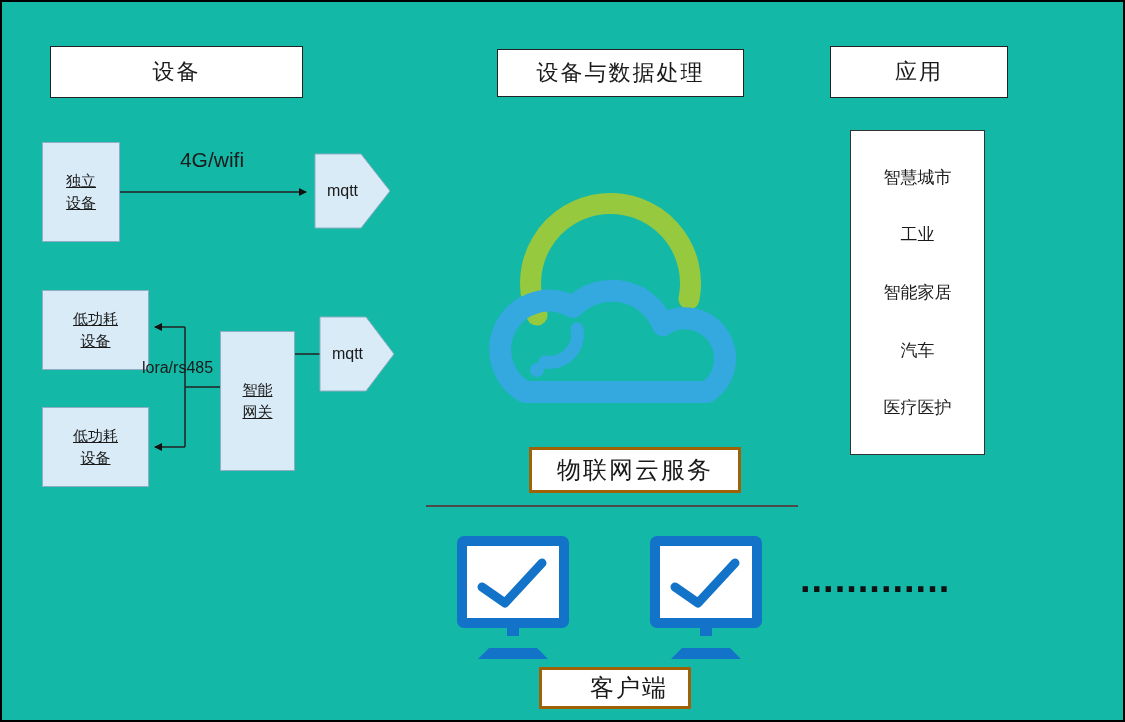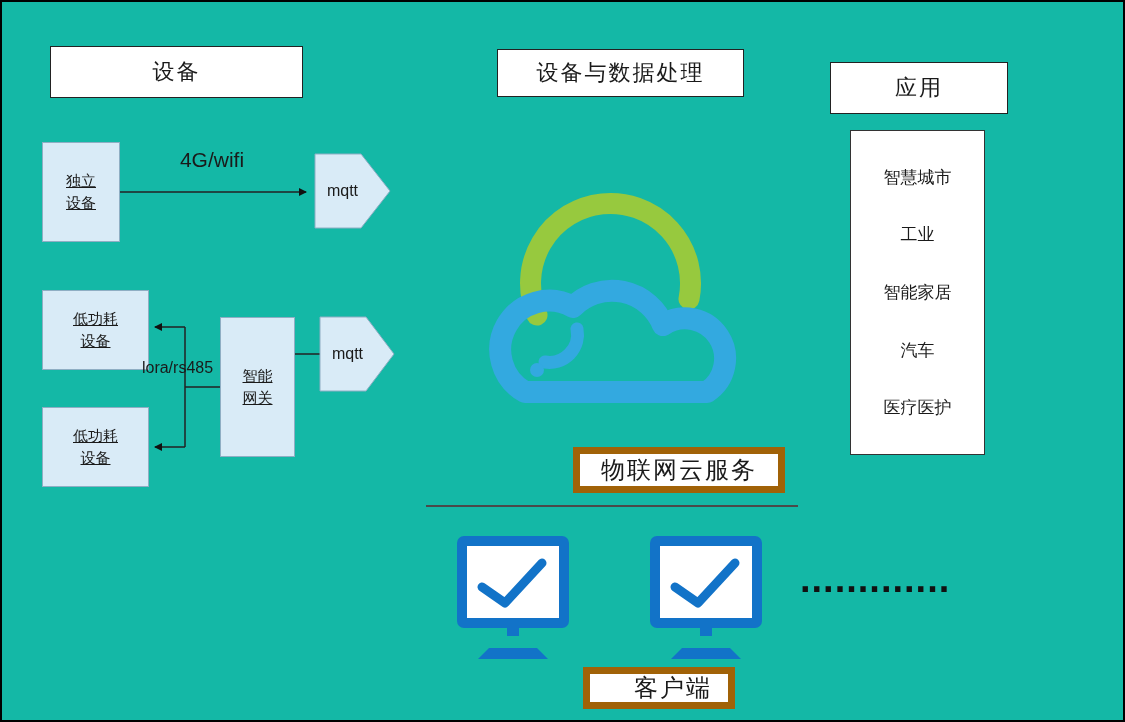--- a/index.html
+++ b/index.html
@@ -57,28 +57,27 @@
     border: 1px solid #333;
     display: flex;
     flex-direction: column;
     justify-content: space-evenly;
     align-items: center;
     font-size: 17px;
     z-index: 2;
   }
   .blue-label {
     background: #fff;
-    border: 7px solid #a16207;
+    border: 3px solid #a16207;
     display: flex;
     align-items: center;
     justify-content: center;
     font-size: 24px;
     letter-spacing: 2px;
     z-index: 3;
-    margin-left: 44px;
   }
   #divider {
     left: 424px; top: 503px; width: 372px; height: 2px;
     background: #4a4a4a;
     z-index: 1;
   }
   #dots {
     left: 798px; top: 556px; width: 160px;
     font-size: 38px;
     font-weight: bold;
@@ -105,33 +104,33 @@
     <line x1="183" y1="325" x2="183" y2="445" stroke="#222" stroke-width="1.5"></line>
     <line x1="183" y1="325" x2="153" y2="325" stroke="#222" stroke-width="1.5" marker-end="url(#arrow)"></line>
     <line x1="183" y1="445" x2="153" y2="445" stroke="#222" stroke-width="1.5" marker-end="url(#arrow)"></line>
     <line x1="293" y1="352" x2="318" y2="352" stroke="#222" stroke-width="1.5"></line>
     <polygon points="313,152 359,152 388,189 359,226 313,226" stroke="#8FAEC4" stroke-width="1" fill="#D9EBF7"></polygon>
     <polygon points="318,315 364,315 392,352 364,389 318,389" stroke="#8FAEC4" stroke-width="1" fill="#D9EBF7"></polygon>
   </svg>
 
   <div class="abs hdr" style="left:48px; top:44px; width:253px; height:52px;">设备</div>
   <div class="abs hdr" style="left:495px; top:47px; width:247px; height:48px;">设备与数据处理</div>
-  <div class="abs hdr" style="left:828px; top:44px; width:178px; height:52px;margin-top:16px;">应用</div>
+  <div class="abs hdr" style="left:828px; top:44px; width:178px; height:52px;">应用</div>
 
   <div class="abs dbox" style="left:40px; top:140px; width:78px; height:100px;">独立
 设备</div>
   <div class="abs conn-label" style="left:150px; top:146px; width:120px;">4G/wifi</div>
   <div class="abs mqtt-text" style="left:313px; top:174px; width:55px; height:30px;">mqtt</div>
 
   <div class="abs dbox" style="left:40px; top:288px; width:107px; height:80px;">低功耗
 设备</div>
   <div class="abs dbox" style="left:40px; top:405px; width:107px; height:80px;">低功耗
 设备</div>
   <div class="abs conn-label" style="left:128px; top:357px; width:95px; font-size:16px; background:transparent;">lora/rs485</div>
-  <div class="abs dbox" style="left:218px; top:315px; width:75px; height:140px;">智能
+  <div class="abs dbox" style="left:218px; top:329px; width:75px; height:140px;">智能
 网关</div>
   <div class="abs mqtt-text" style="left:318px; top:337px; width:55px; height:30px;">mqtt</div>
 
   <svg class="art" style="left:465px; top:185px;" width="310" height="245" viewBox="0 0 310 245">
     <path d="M 70 128 A 80 80 0 1 1 222 112" fill="none" stroke-width="21" stroke-linecap="round" stroke="#97C93E"></path>
     <path d="M 58 205 A 48 48 0 0 1 106 120 A 55 55 0 0 1 196 138 A 40 40 0 0 1 240 205 Z" fill="none" stroke-width="22" stroke-linecap="round" stroke-linejoin="round" stroke="#33A9E0"></path>
     <path d="M 78 175 A 28 28 0 0 0 110 142" fill="none" stroke-width="13" stroke-linecap="round" stroke="#33A9E0"></path>
     <circle cx="70" cy="183" r="7" fill="#33A9E0"></circle>
   </svg>
 

